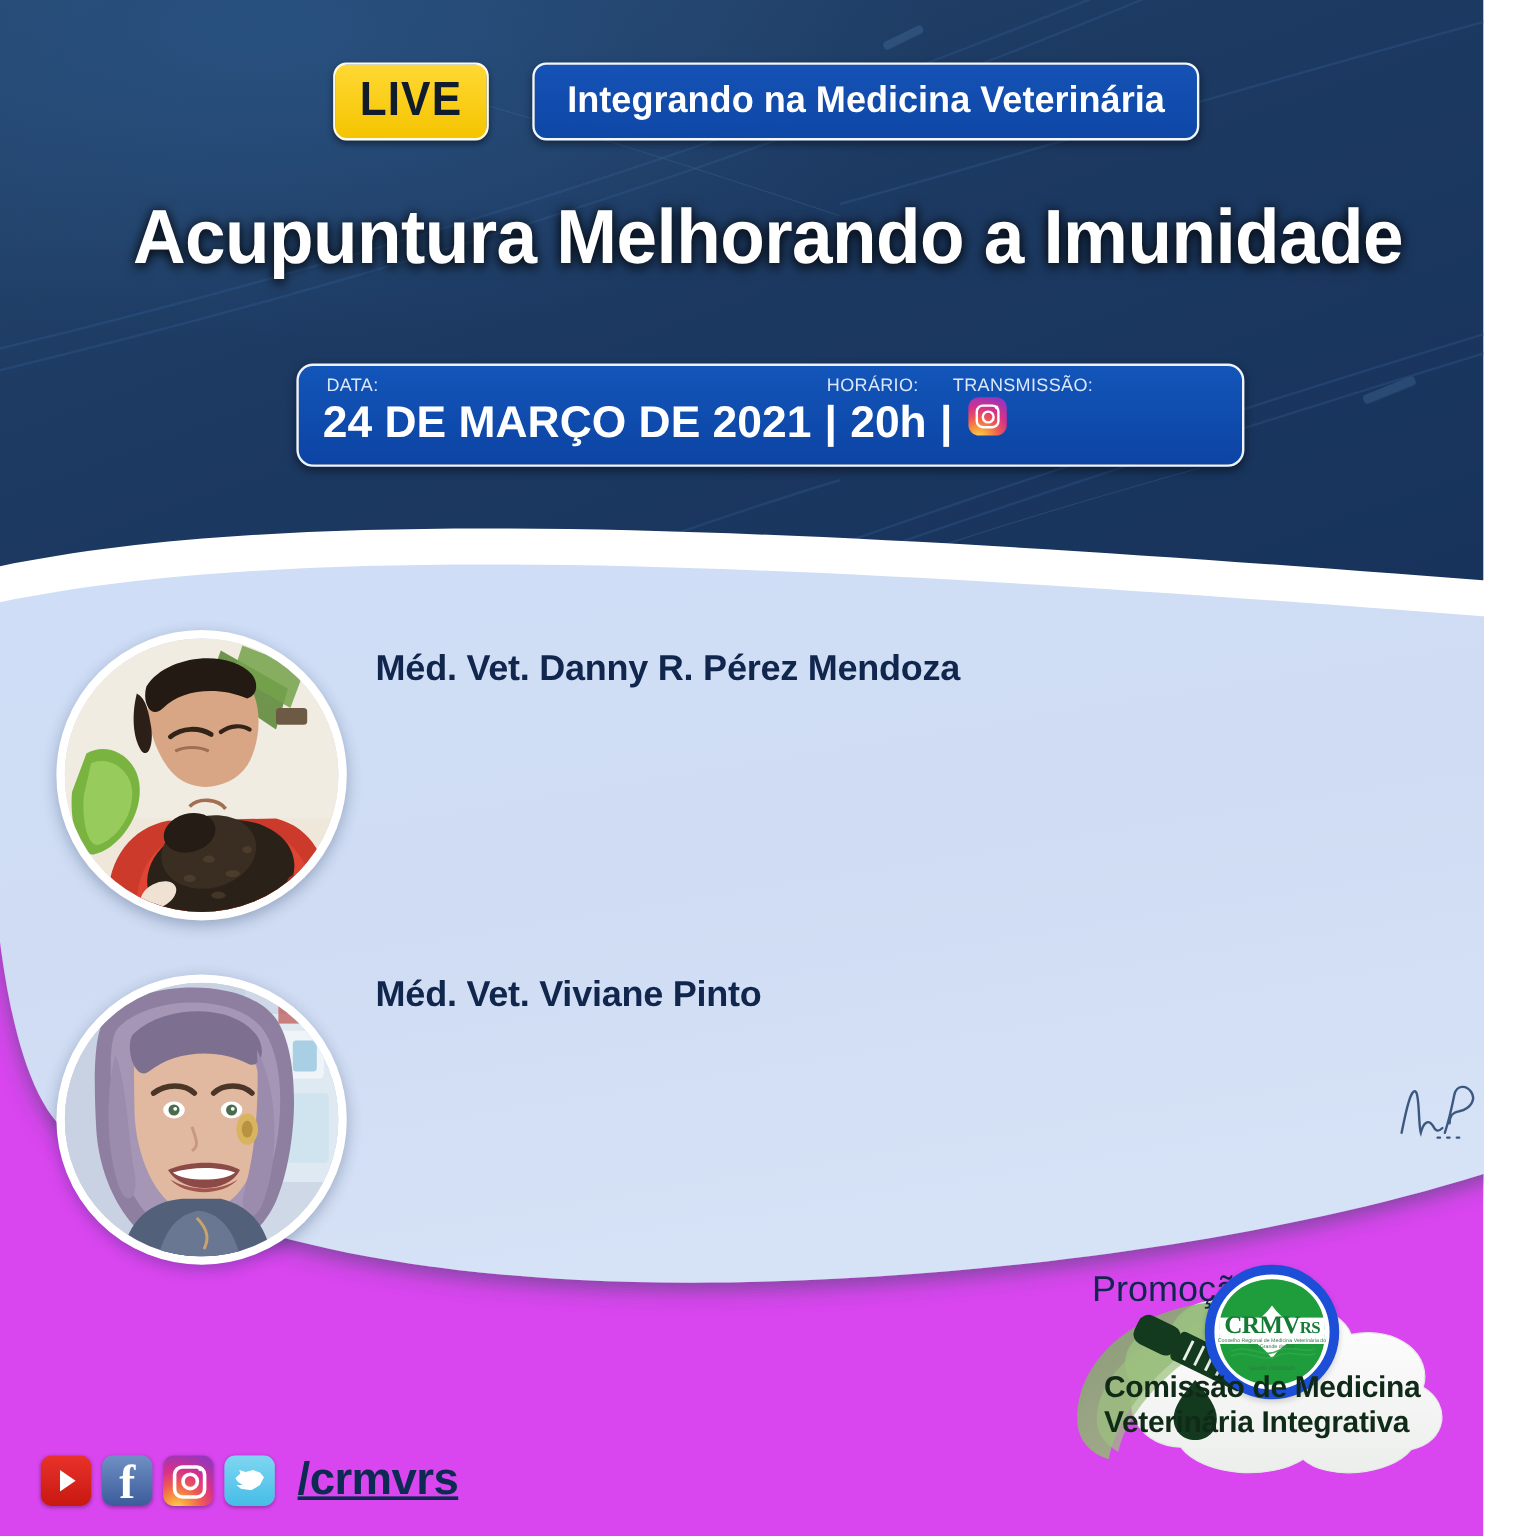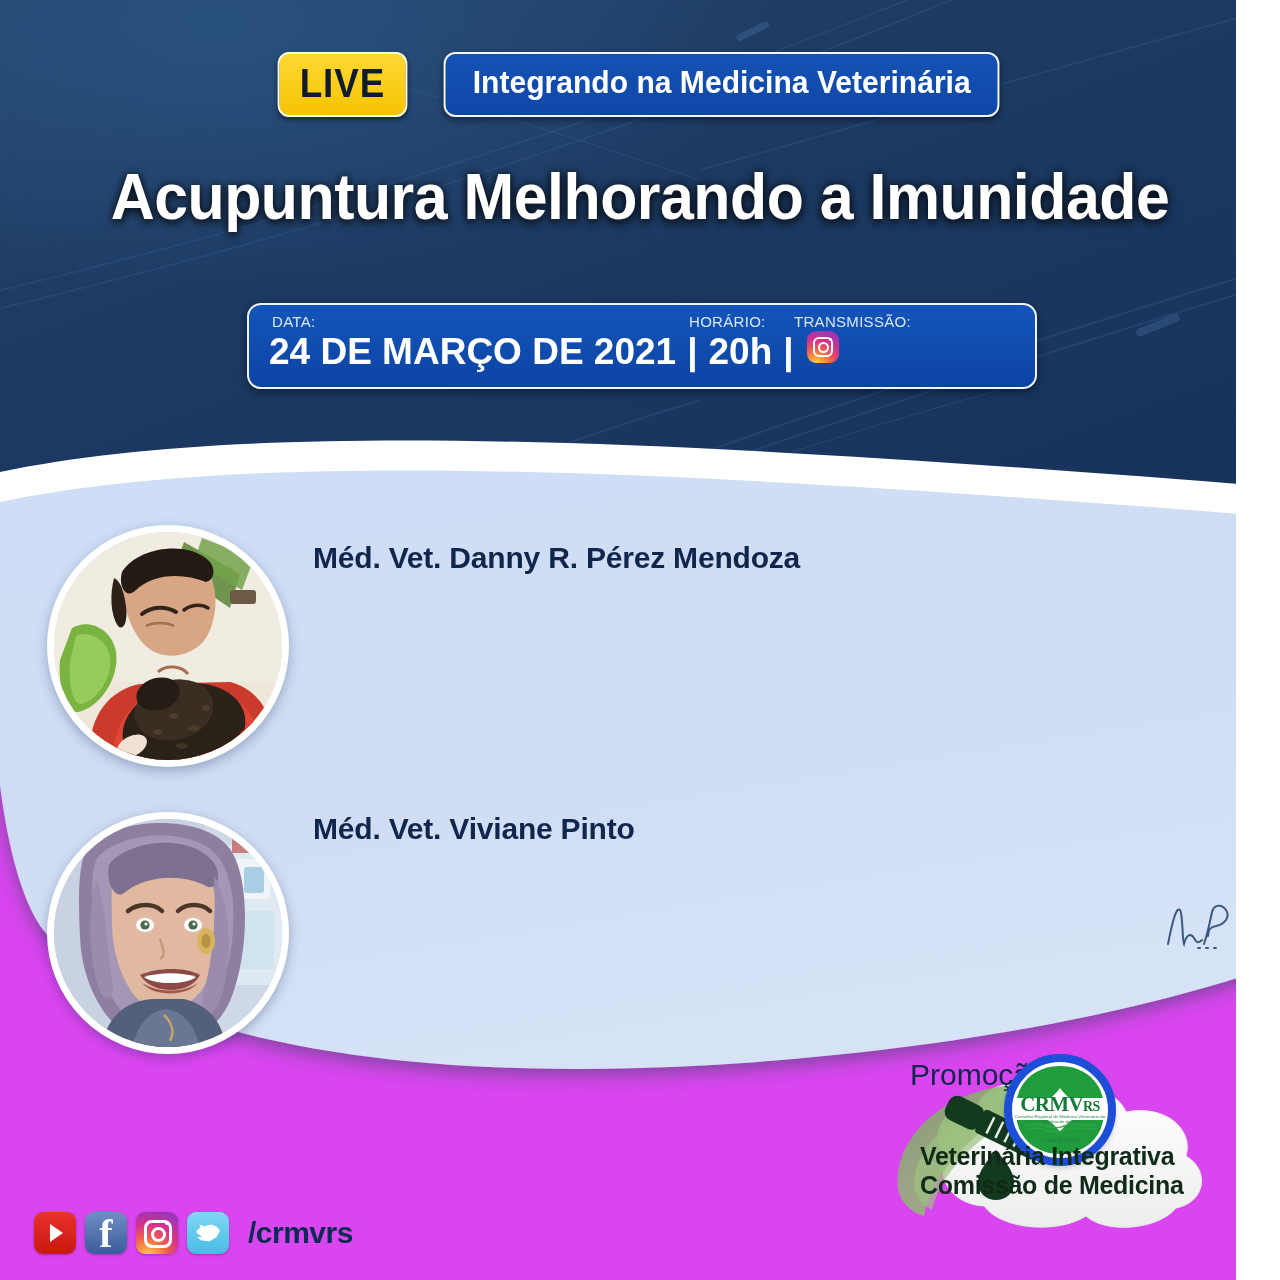--- a/index.html
+++ b/index.html
@@ -195,21 +195,21 @@
   .sic-ig .frm{position:absolute;left:8px;top:8px;width:22px;height:22px;border:3.2px solid #fff;border-radius:8px;}
   .sic-ig .lens{position:absolute;left:14.5px;top:14.5px;width:9px;height:9px;border:3px solid #fff;border-radius:50%;}
   .sic-ig .dt{position:absolute;right:9px;top:9px;width:4px;height:4px;border-radius:50%;background:#fff;}
   .sic-tw{background:linear-gradient(180deg,#7fd6f2 0%,#45bde6 100%);}
   .sic-tw::after{
     content:"";position:absolute;left:9px;top:11px;width:24px;height:20px;
     background:#fff;
     clip-path:polygon(0% 42%,18% 22%,14% 8%,36% 16%,62% 8%,86% 18%,100% 38%,86% 70%,56% 92%,20% 86%,4% 70%,26% 70%,10% 58%);
   }
   .handle{
-    color:#0d2a52;font-size:30px;font-weight:bold;margin-left:10px;letter-spacing:-.5px;
+    color:#0d2a52;font-size:38px;font-weight:bold;margin-left:10px;letter-spacing:-.5px;text-decoration:underline;
   }
 </style>
 </head>
 <body>
 
 <div id="poster">
 
   <div class="navy-wrap">
     <div class="navy-bg"></div>
     <svg class="needle-tex" viewBox="0 0 1320 560" preserveAspectRatio="none">
@@ -436,22 +436,22 @@
           <path d="M14 68 C 28 62 40 74 52 68 C 64 62 74 70 84 66"></path>
         </g>
         <rect x="4" y="36" width="88" height="22" fill="#ffffff"></rect>
       </svg>
       <div class="crmv-text"><span>CRMV</span><span class="rs">RS</span></div>
       <div class="crmv-sub">Conselho Regional de Medicina Veterinária do Rio Grande do Sul</div>
       <div class="crmv-sub2">Gestão 2020/2023</div>
     </div>
 
     <div class="promo-title">
+      <div>Comissão de Medicina</div>
       <div>Veterinária Integrativa</div>
-      <div>Comissão de Medicina</div>
     </div>
   </div>
 
   <div class="social">
     <div class="sic sic-yt"></div>
     <div class="sic sic-fb"></div>
     <div class="sic sic-ig">
       <i class="frm"></i>
         <i class="lens"></i>
         <i class="dt"></i>

